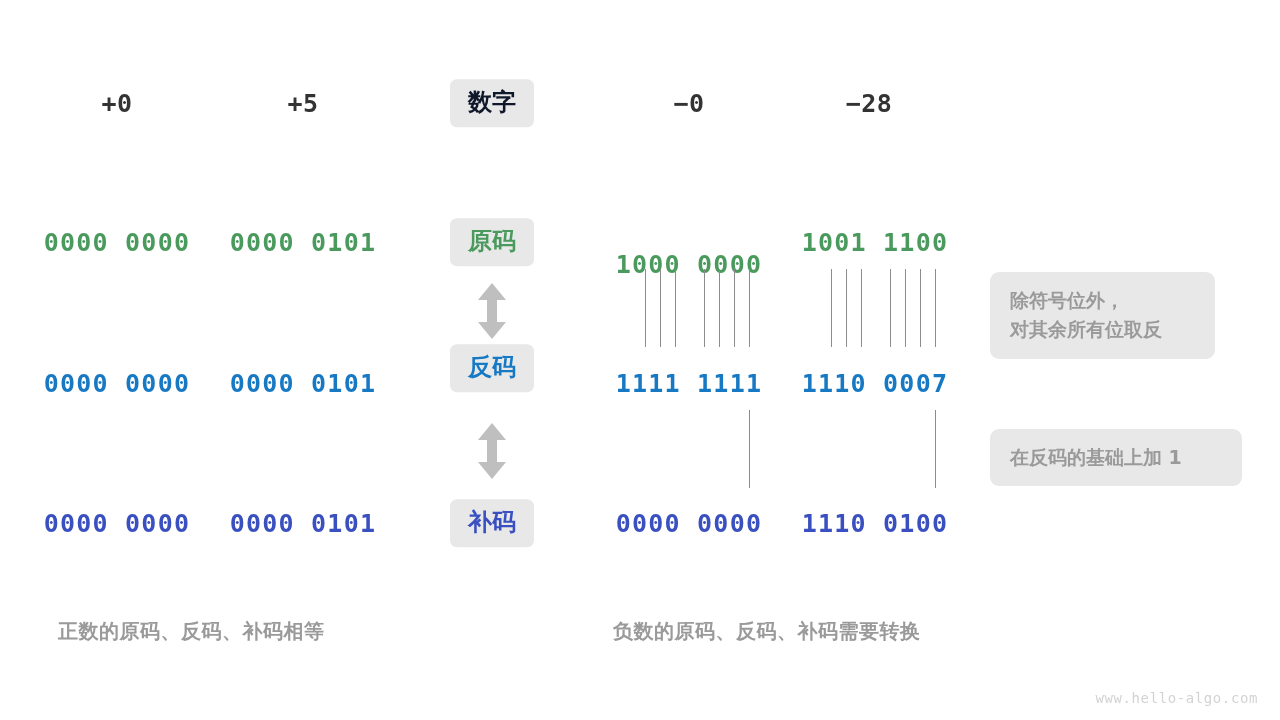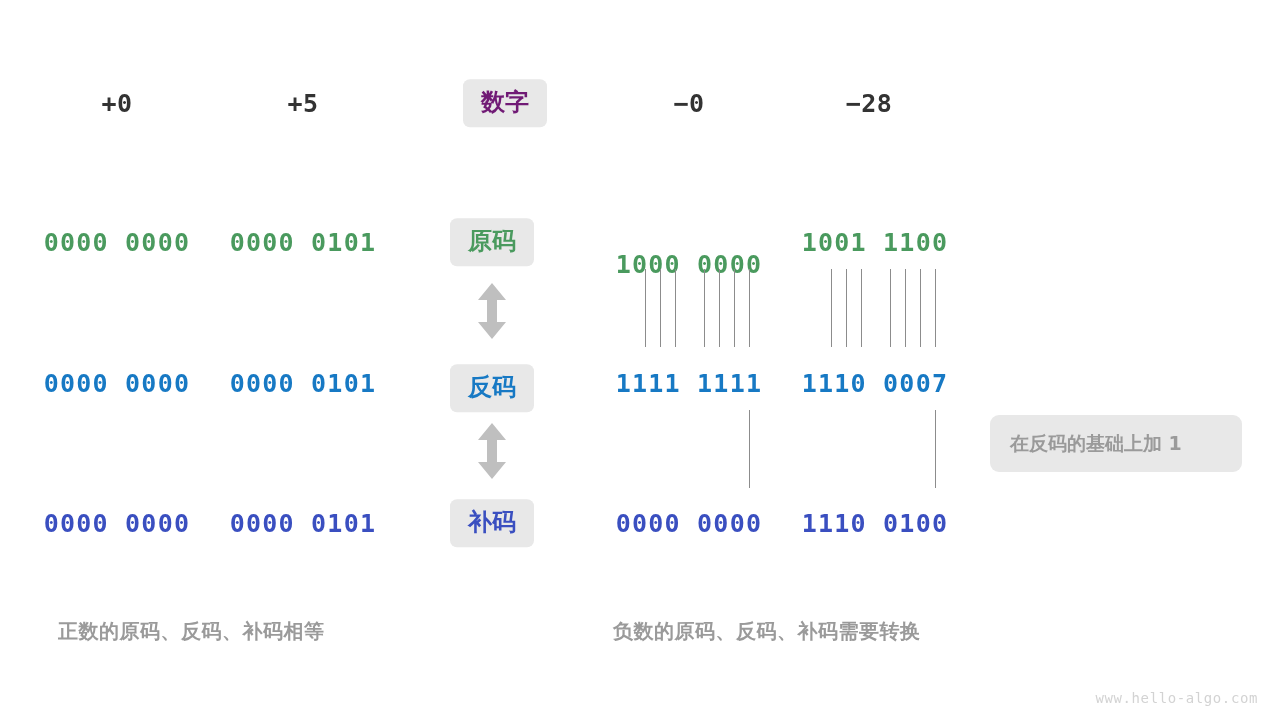--- a/index.html
+++ b/index.html
@@ -54,21 +54,21 @@
     position: absolute;
     transform: translate(-50%, -50%);
     background: #e8e8e8;
     border-radius: 7px;
     padding: 10px 18px;
     font-size: 24px;
     font-weight: bold;
     white-space: nowrap;
     line-height: 1.15;
   }
-  .pill.head   { color: #701a75; margin-left: 13px; }
+  .pill.head   { color: #0f172a; }
   .pill.green  { color: #4a9a5e; }
   .pill.blue   { color: #1779c4; }
   .pill.indigo { color: #3a4fc0; }
 
   
   .note {
     position: absolute;
     background: #e8e8e8;
     border-radius: 9px;
     color: #9a9a9a;
@@ -136,21 +136,21 @@
   <div class="pill green" style="left:492px; top:242px;">原码</div>
 
   <div class="cell bits c-green" style="left:689px; top:242px;margin-top:22px;">1000 0000</div>
 
   <div class="cell bits c-green" style="left:875px; top:242px;">1001 1100</div>
 
   <div class="cell bits c-blue" style="left:117px; top:383px;">0000 0000</div>
 
   <div class="cell bits c-blue" style="left:303px; top:383px;">0000 0101</div>
 
-  <div class="pill blue" style="left:492px; top:388px;">反码</div>
+  <div class="pill blue" style="left:492px; top:368px;">反码</div>
 
   <div class="cell bits c-blue" style="left:689px; top:383px;">1111 1111</div>
 
   <div class="cell bits c-blue" style="left:875px; top:383px;">1110 0007</div>
 
   <div class="cell bits c-indigo" style="left:117px; top:523px;">0000 0000</div>
 
   <div class="cell bits c-indigo" style="left:303px; top:523px;">0000 0101</div>
 
   <div class="pill indigo" style="left:492px; top:523px;">补码</div>
@@ -183,22 +183,24 @@
       <polygon points="17,0 31,17 22,17 22,39 31,39 17,56 3,39 12,39 12,17 3,17" fill="#bfbfbf"></polygon>
     </svg>
   </div>
 
   <div class="dbl-arrow" style="left:492px; top:453px;">
     <svg width="34" height="56" viewBox="0 0 34 56" aria-hidden="true">
       <polygon points="17,0 31,17 22,17 22,39 31,39 17,56 3,39 12,39 12,17 3,17" fill="#bfbfbf"></polygon>
     </svg>
   </div>
 
-
-  <div class="note" style="left:990px; top:415px; width:212px;">在反码的基础上加 1</div>
+  <div class="note" style="left:990px; top:272px; width:185px;">除符号位外，
+对其余所有位取反</div>
+
+  <div class="note" style="left:990px; top:429px; width:212px;">在反码的基础上加 1</div>
 
   <div class="caption" style="left:613px; top:618px;">负数的原码、反码、补码需要转换</div>
 
   <div class="caption" style="left:58px; top:618px;">正数的原码、反码、补码相等</div>
 
   <div class="watermark">www.hello-algo.com</div>
 
 </div>
 
 </body></html>

